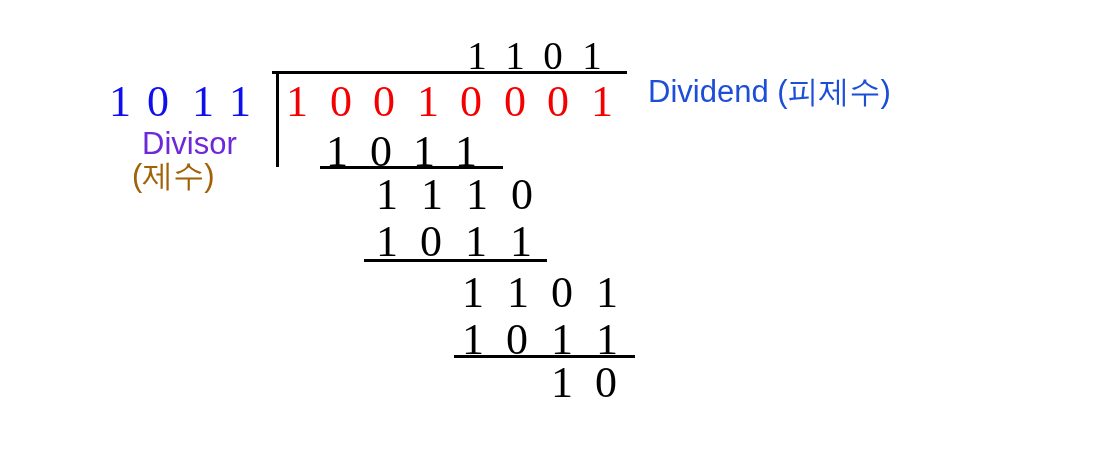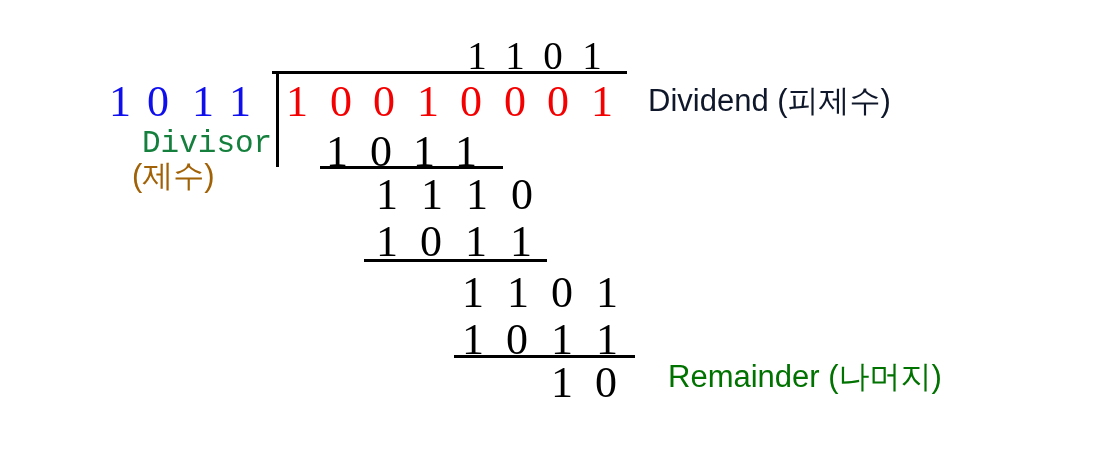--- a/index.html
+++ b/index.html
@@ -72,17 +72,16 @@
     <span class="digit" style="left: 473px; top: 271px; color: rgb(0, 0, 0);">1</span>
     <span class="digit" style="left: 518px; top: 271px; color: rgb(0, 0, 0);">1</span>
     <span class="digit" style="left: 562px; top: 271px; color: rgb(0, 0, 0);">0</span>
     <span class="digit" style="left: 607px; top: 271px; color: rgb(0, 0, 0);">1</span>
     <span class="digit" style="left: 473px; top: 318px; color: rgb(0, 0, 0);">1</span>
     <span class="digit" style="left: 517px; top: 318px; color: rgb(0, 0, 0);">0</span>
     <span class="digit" style="left: 562px; top: 318px; color: rgb(0, 0, 0);">1</span>
     <span class="digit" style="left: 607px; top: 318px; color: rgb(0, 0, 0);">1</span>
     <span class="digit" style="left: 562px; top: 361px; color: rgb(0, 0, 0);">1</span>
     <span class="digit" style="left: 606px; top: 361px; color: rgb(0, 0, 0);">0</span>
-    <span class="diagram-label" style="left: 648px; top: 83px; color: #0f172a;">Dividend (피제수)</span>
-    <span class="diagram-label" style="left: 142px; top: 126px; color: #15803d; font-family: Liberation Mono, monospace;">Divisor</span>
+    <span class="diagram-label" style="left: 648px; top: 74px; color: #1d4ed8;">Dividend (피제수)</span>
+    <span class="diagram-label" style="left: 142px; top: 126px; color: #6d28d9;">Divisor</span>
     <span class="diagram-label" style="left: 132px; top: 158px; color: #a16207;">(제수)</span>
-    <span class="diagram-label" style="left: 668px; top: 359px; color: rgb(0, 114, 0);">Remainder (나머지)</span>
   </div>
 
 </body></html>

